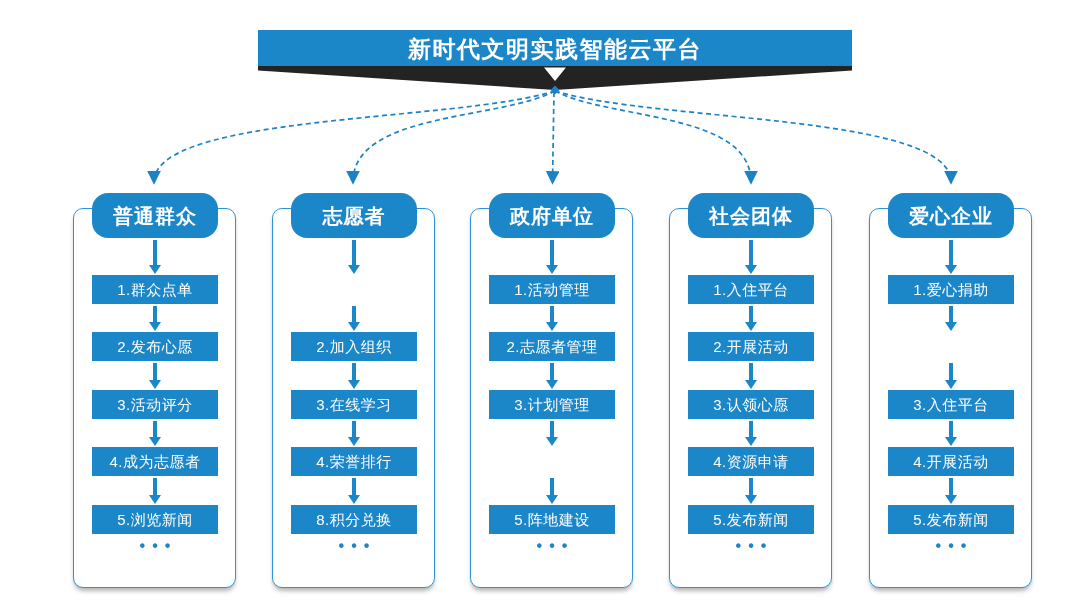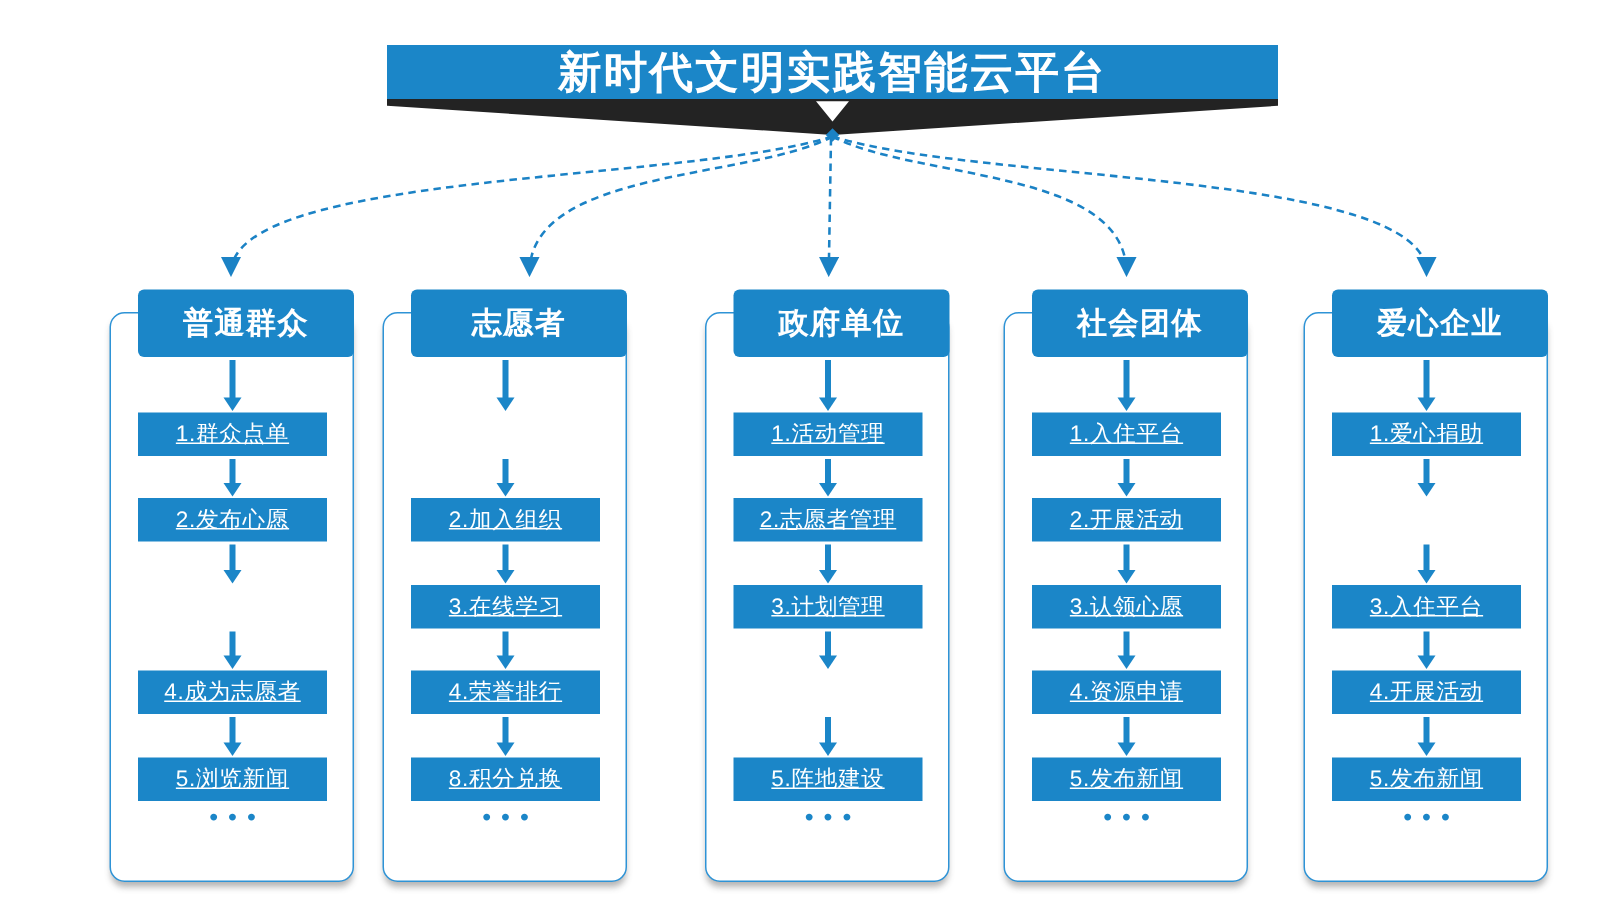--- a/index.html
+++ b/index.html
@@ -3,41 +3,41 @@
 <meta charset="utf-8">
 <style>
   html,body{margin:0;padding:0;background:#fff;}
   .stage{
     position:relative;width:1080px;height:611px;background:#ffffff;overflow:hidden;
     font-family:"Liberation Sans","DejaVu Sans",sans-serif;
   }
   
   .banner{
     position:absolute;left:258px;top:30px;width:594px;height:37px;
-    background:#1b86c8;color:#fff;font-size:29px;font-weight:bold;
+    background:#1b86c8;color:#fff;font-size:23px;font-weight:bold;
     text-align:center;line-height:38px;letter-spacing:1.5px;
   }
   .ribbon{position:absolute;left:258px;top:66px;width:594px;height:27px;}
   
   .fan{position:absolute;left:0;top:0;width:1080px;height:611px;pointer-events:none;}
   
   .column{position:absolute;top:193px;width:164px;height:402px;}
   .panel{
     position:absolute;left:0;top:15px;width:161px;height:378px;
     border:1.5px solid #2e93d6;border-radius:10px;background:#fff;
     box-shadow:0 4px 4px -1px rgba(90,90,90,.45);
   }
   .col-header{
-    position:absolute;left:19px;top:0;width:144px;height:45px;
-    background:#1b86c8;border-radius:4px;color:#fff;font-size:20px;font-weight:bold;
+    position:absolute;left:19px;top:0;width:126px;height:45px;
+    background:#1b86c8;border-radius:16px;color:#fff;font-size:20px;font-weight:bold;
     text-align:center;line-height:46px;letter-spacing:1px;
   }
   .item{
     position:absolute;left:19px;width:126px;height:29px;background:#1b86c8;
-    color:#fff;font-size:15px;text-align:center;line-height:30px;letter-spacing:.5px;text-decoration:underline;
+    color:#fff;font-size:15px;text-align:center;line-height:30px;letter-spacing:.5px;
   }
   .i0{top:82px}.i1{top:139px}.i2{top:197px}.i3{top:254px}.i4{top:312px}
   .varrow{position:absolute;left:50%;width:3.5px;margin-left:-1.75px;background:#1b86c8;}
   .varrow::after{
     content:"";position:absolute;left:50%;bottom:-8px;transform:translateX(-50%);
     width:0;height:0;border-left:6.5px solid transparent;border-right:6.5px solid transparent;
     border-top:9px solid #1b86c8;
   }
   .a0{top:47px;height:26px}
   .a1{top:113px;height:17px}
@@ -76,28 +76,29 @@
   </svg>
 
   <div class="column" style="left:73px">
     <div class="panel"></div>
     <div class="col-header">普通群众</div>
     <div class="varrow a0"></div>
     <div class="item i0">1.群众点单</div>
     <div class="varrow a1"></div>
     <div class="item i1">2.发布心愿</div>
     <div class="varrow a2"></div>
+    <div class="item i2">3.活动评分</div>
     <div class="varrow a3"></div>
     <div class="item i3">4.成为志愿者</div>
     <div class="varrow a4"></div>
     <div class="item i4">5.浏览新闻</div>
     <div class="dots">•••</div>
   </div>
 
-  <div class="column" style="left:255px">
+  <div class="column" style="left:272px">
     <div class="panel"></div>
     <div class="col-header">志愿者</div>
     <div class="varrow a0"></div>
     <div class="varrow a1"></div>
     <div class="item i1">2.加入组织</div>
     <div class="varrow a2"></div>
     <div class="item i2">3.在线学习</div>
     <div class="varrow a3"></div>
     <div class="item i3">4.荣誉排行</div>
     <div class="varrow a4"></div>

